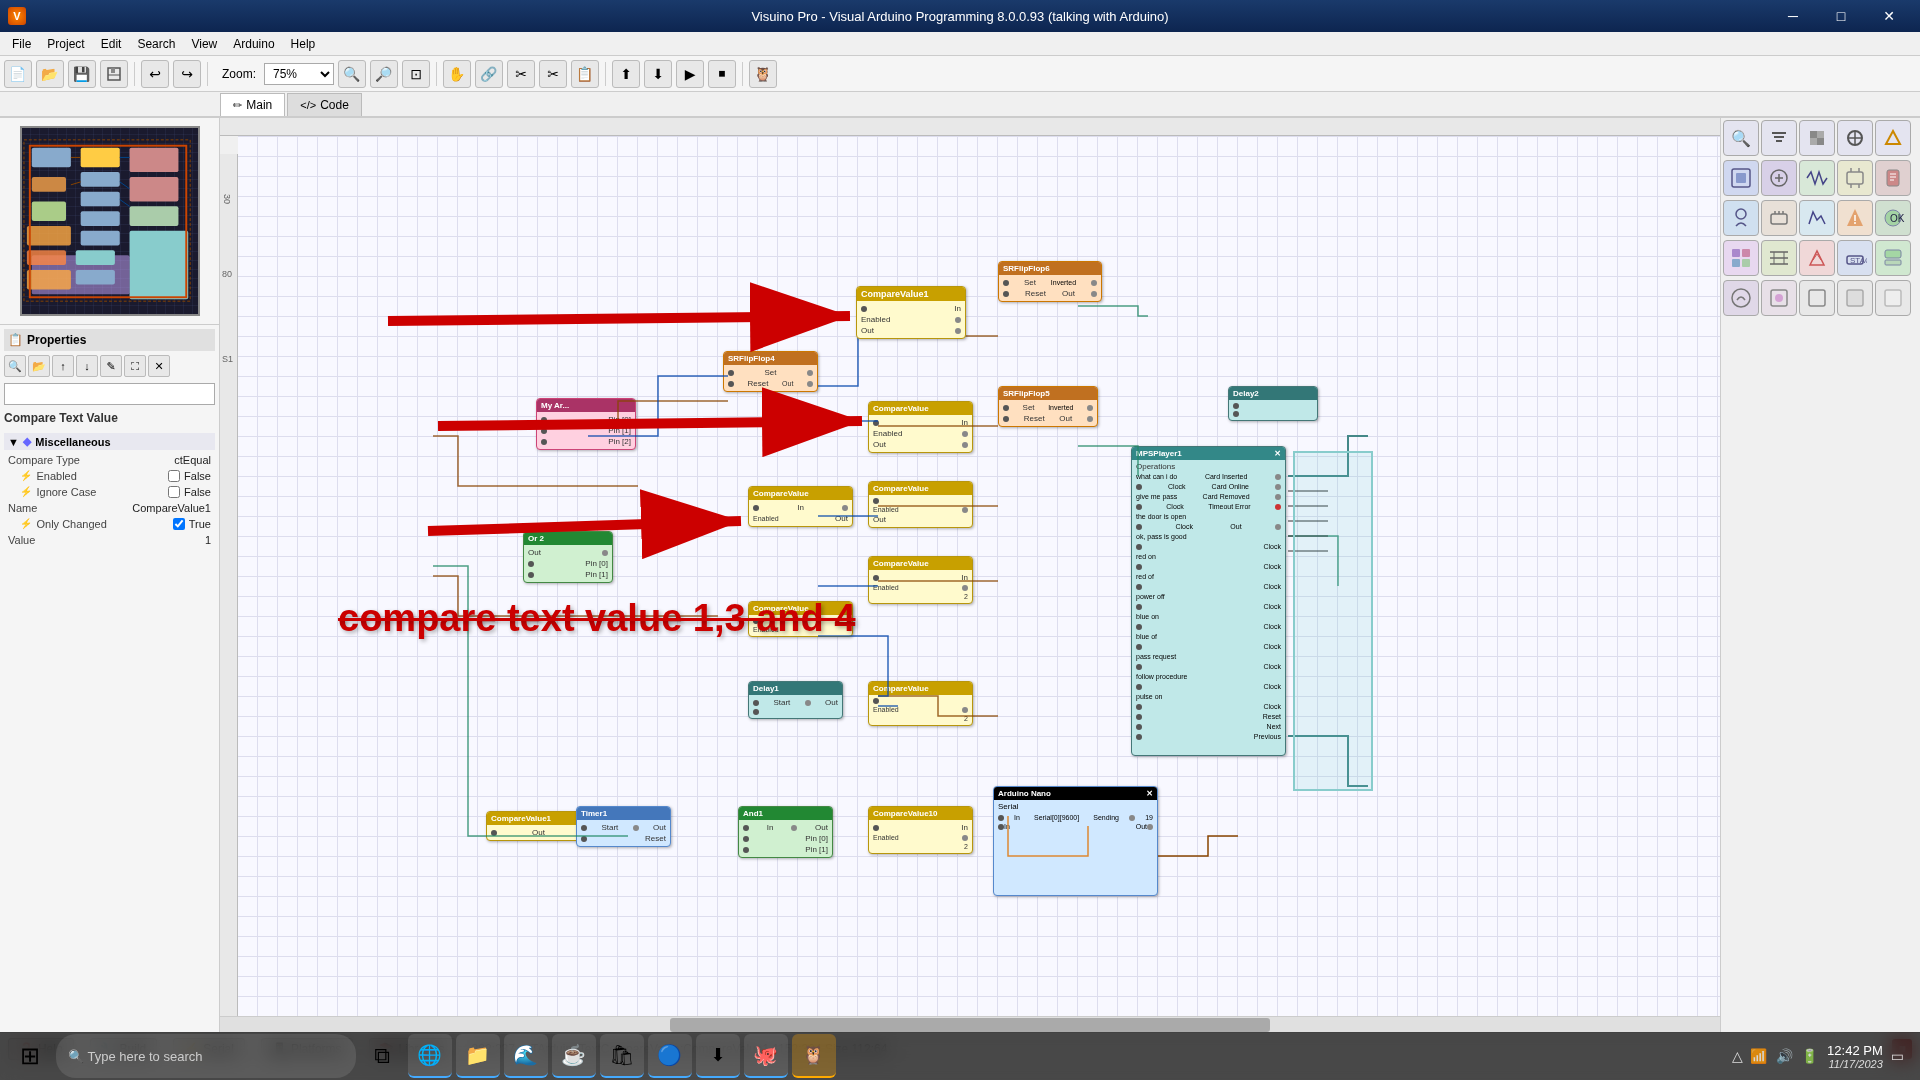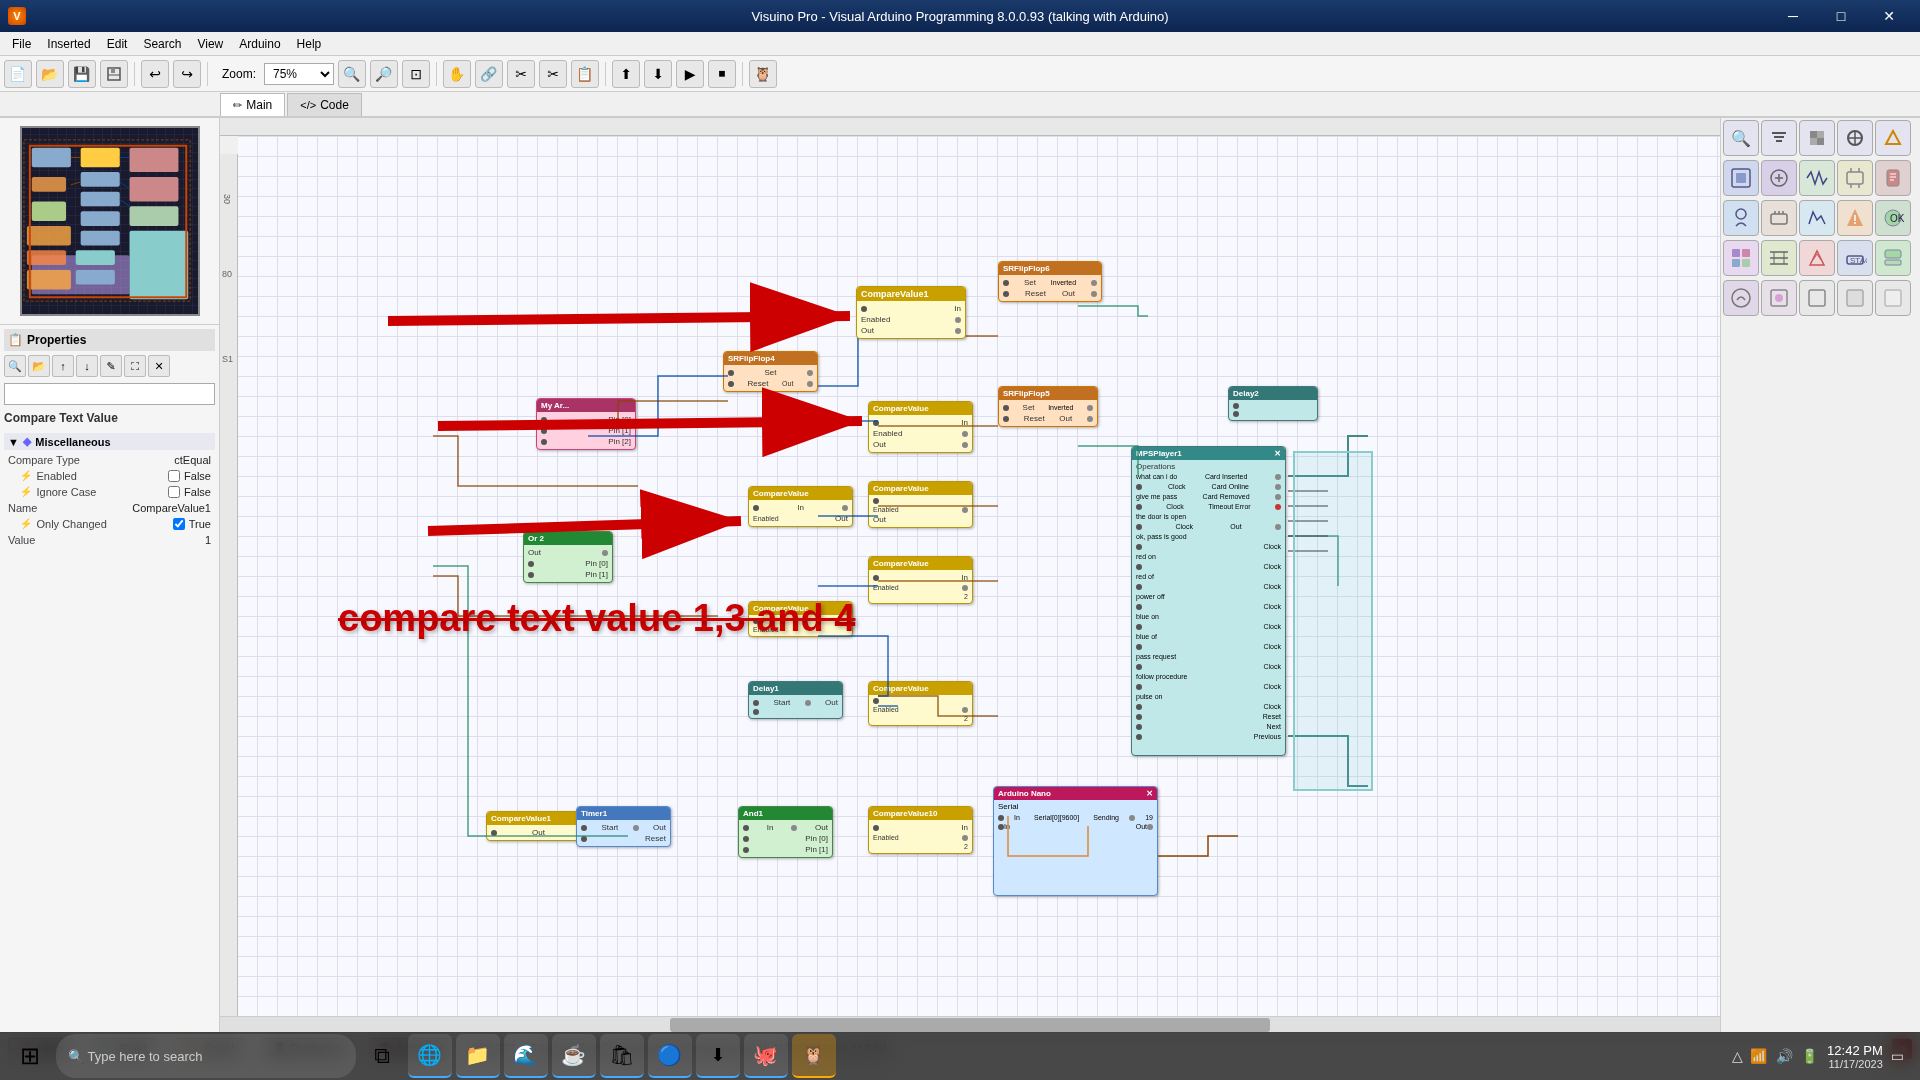--- a/index.html
+++ b/index.html
@@ -352,21 +352,21 @@
       display: flex;
       align-items: center;
       gap: 8px;
       color: white;
       font-size: 12px;
       padding-right: 8px;
     }
     .sys-tray-icon { font-size: 14px; opacity: 0.8; }
     .clock-display { text-align: right; }
     .clock-time { font-size: 13px; color: white; }
-    .clock-date { font-size: 11px; color: #ddd; }
+    .clock-date { font-size: 11px; color: #ddd; font-style: italic; }
 
     
     .connections-svg {
       position: absolute;
       top: 0; left: 0;
       width: 100%;
       height: 100%;
       pointer-events: none;
       z-index: 2;
     }
@@ -403,21 +403,21 @@
   <div class="title-text">Visuino Pro - Visual Arduino Programming 8.0.0.93 (talking with Arduino)</div>
   <div class="window-controls">
     <div class="win-btn">─</div>
     <div class="win-btn">□</div>
     <div class="win-btn close">✕</div>
   </div>
 </div>
 
 <div id="menu-bar">
   <span class="menu-item">File</span>
-  <span class="menu-item">Inserted</span>
+  <span class="menu-item">Project</span>
   <span class="menu-item">Edit</span>
   <span class="menu-item">Search</span>
   <span class="menu-item">View</span>
   <span class="menu-item">Arduino</span>
   <span class="menu-item">Help</span>
 </div>
 
 <div id="toolbar">
   <div class="toolbar-btn" title="New">📄</div>
   <div class="toolbar-btn" title="Open">📂</div>
@@ -1046,21 +1046,21 @@
                 <span class="pin-label" style="font-size:7px">Enabled</span>
                 <span class="pin-dot pin-dot-out"></span>
               </div>
             <div class="comp-pin">
                 <span class="pin-label" style="font-size:7px; margin-left:auto;">2</span>
               </div>
           </div>
         </div>
 
         <div class="comp-block block-blue" style="left:755px; top:650px; width:165px; min-height:110px;">
-          <div class="comp-header" style="background:#be185d; font-size:8px; display:flex; justify-content:space-between;">
+          <div class="comp-header" style="background:#000000; font-size:8px; display:flex; justify-content:space-between;">
             <span>Arduino Nano</span>
             <span>✕</span>
           </div>
           <div class="comp-body">
             <div style="font-size:8px; margin-bottom:2px;">Serial</div>
             <div class="comp-pin">
               <span class="pin-dot"></span>
                 <span style="font-size:7px;">In</span>
               <span style="font-size:7px; margin-left:4px;">Serial[0][9600]</span>
               <span style="font-size:7px; margin-left:4px;">Sending</span>

